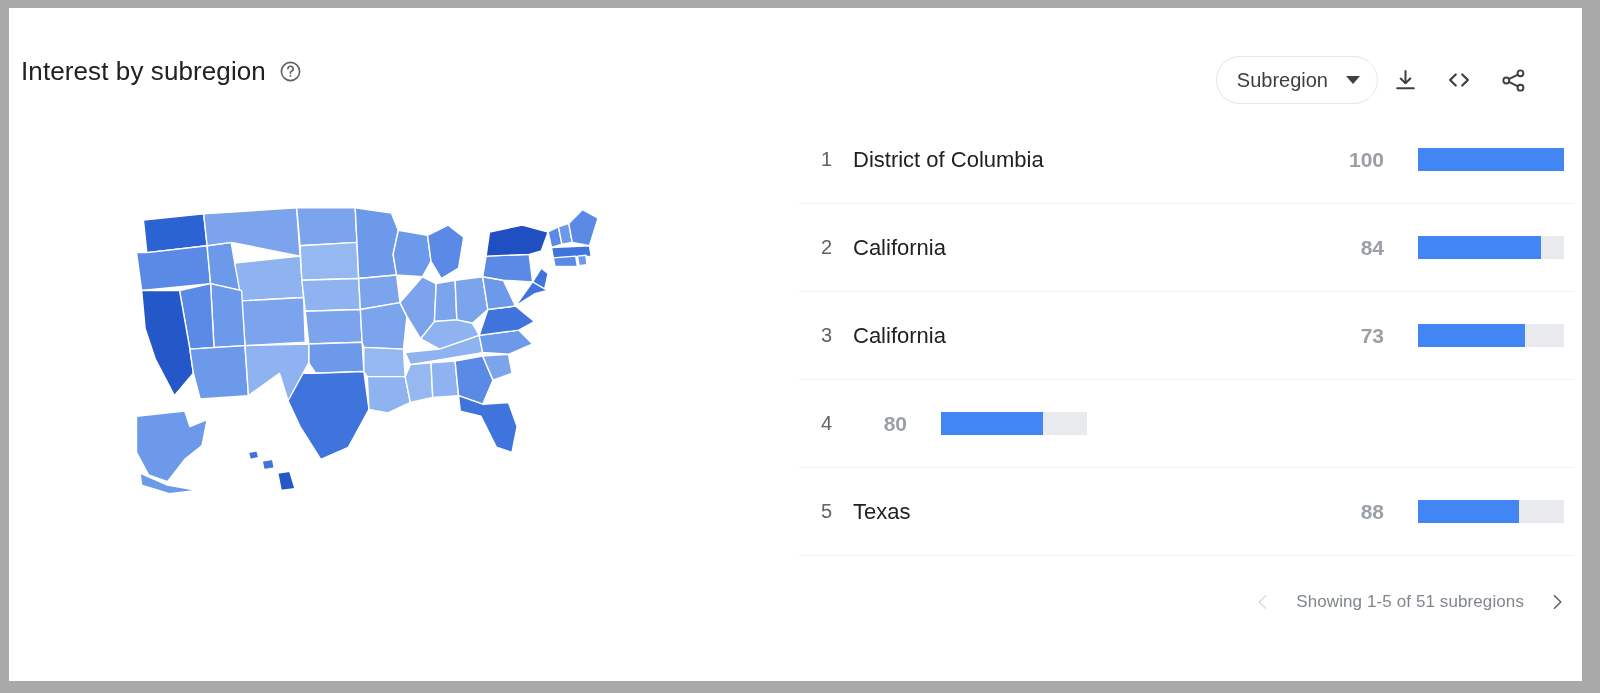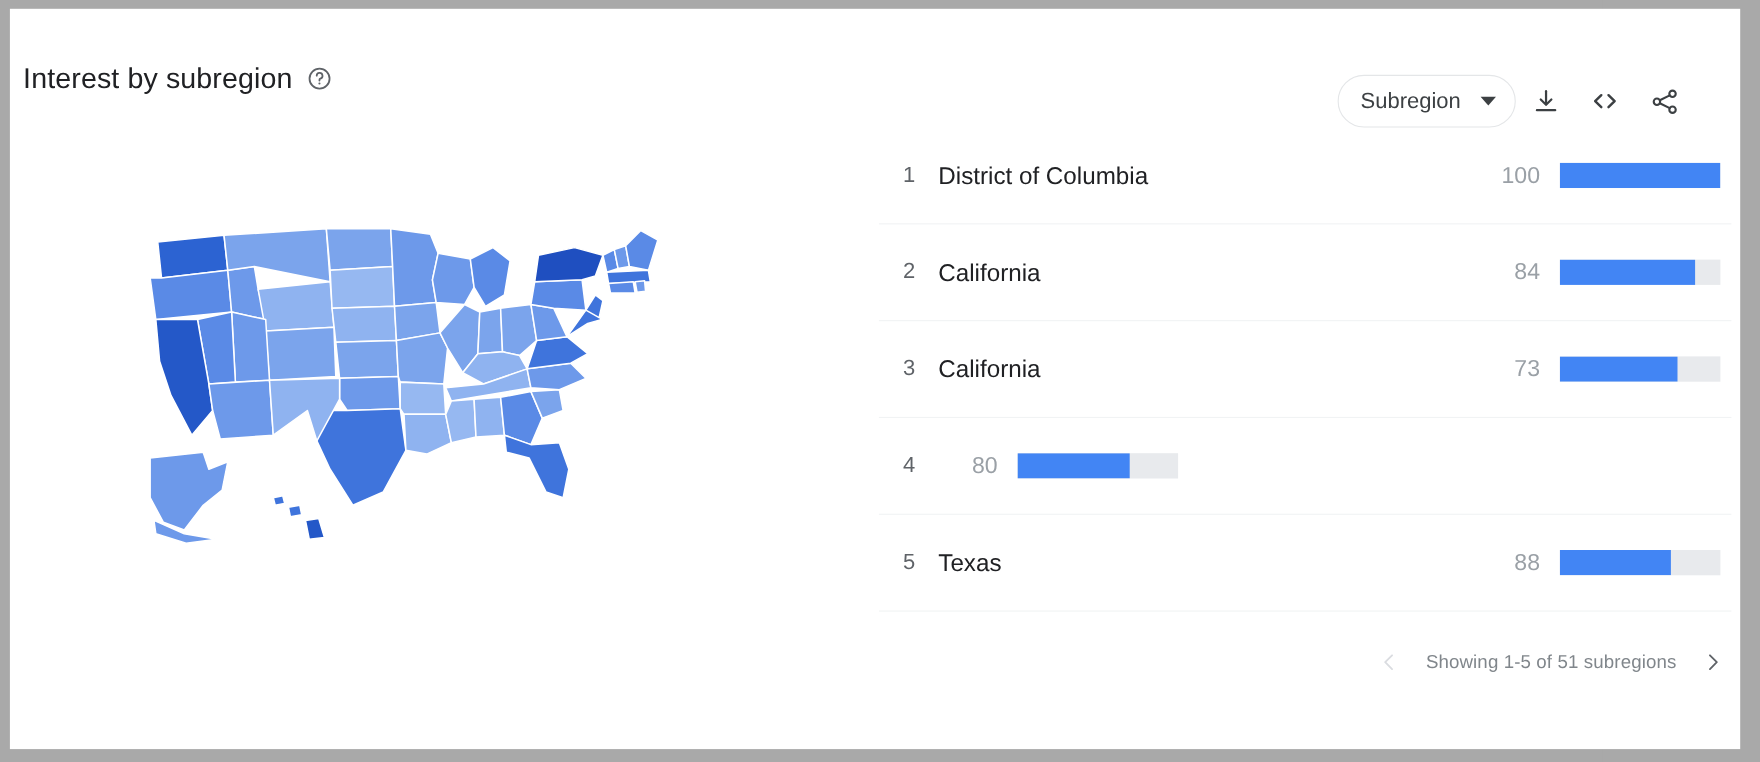--- a/index.html
+++ b/index.html
@@ -59,21 +59,21 @@
 
   .help-icon {
     width: 23px;
     height: 23px;
     display: block;
   }
 
   .toolbar {
     position: absolute;
     right: 42px;
-    top: 60px;
+    top: 48px;
     display: flex;
     align-items: flex-end;
     gap: 0px;
   }
 
   .pill {
     height: 48px;
     min-width: 160px;
     padding: 0 17px 0 20px;
     border: 1px solid #e4e6e8;
@@ -174,21 +174,22 @@
     text-overflow: ellipsis;
     padding-left: 4px;
   }
 
   .value {
     font-size: 21px;
     color: #9aa0a6;
     text-align: right;
     width: 58px;
     flex: 0 0 auto;
-    padding-right: 18px;
+    padding-right: 34px;
+    font-weight: bold;
   }
 
   .bar-track {
     width: 146px;
     height: 23px;
     background: #e8eaed;
     flex: 0 0 auto;
     position: relative;
     overflow: hidden;
   }

